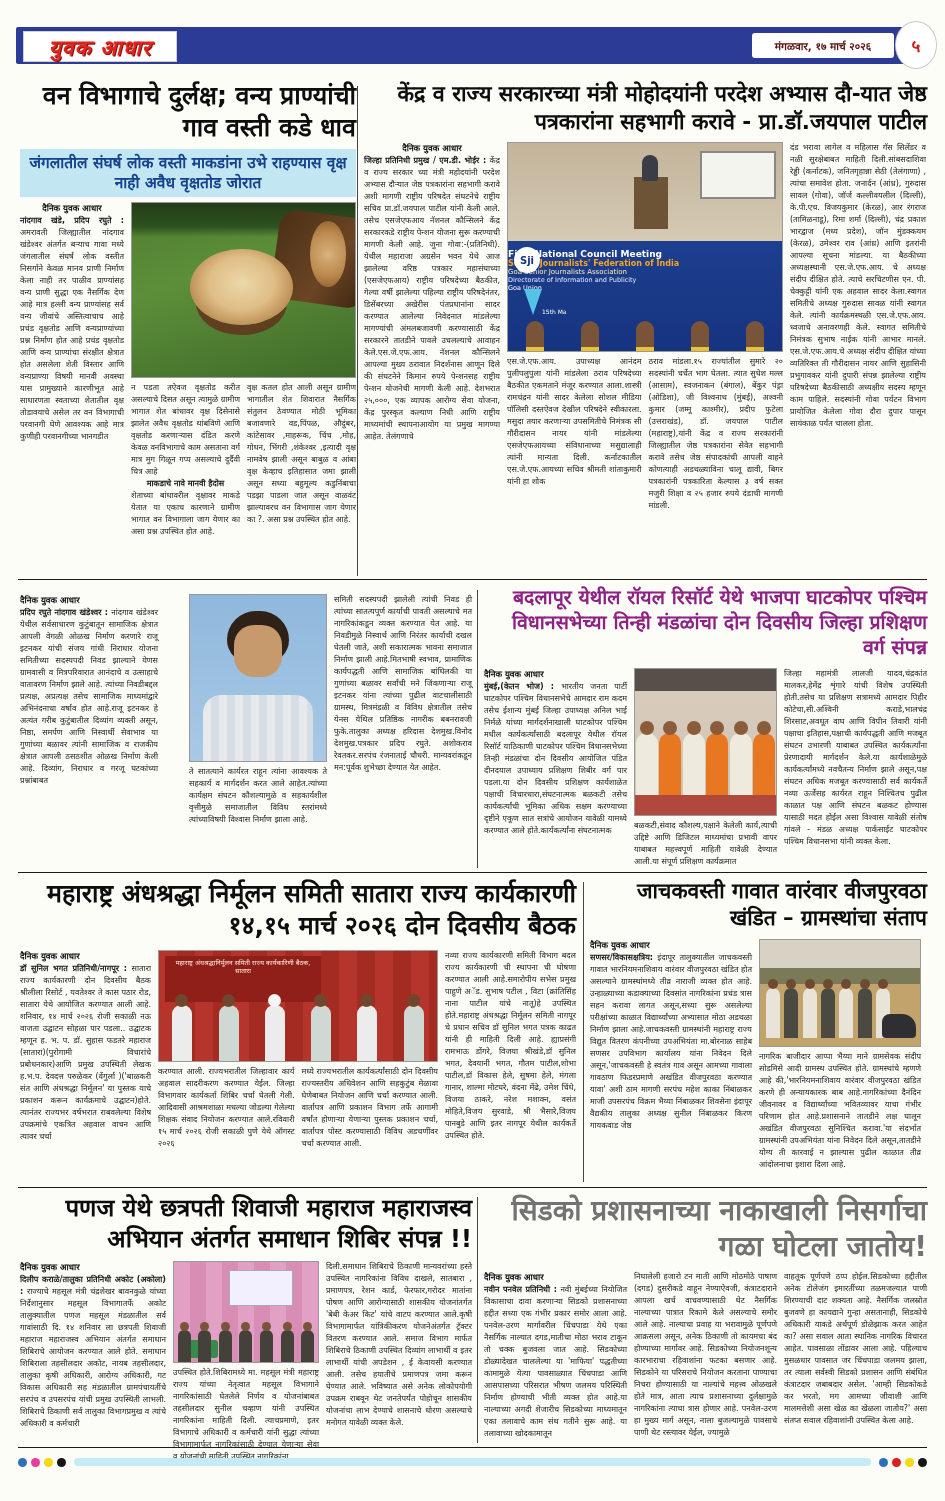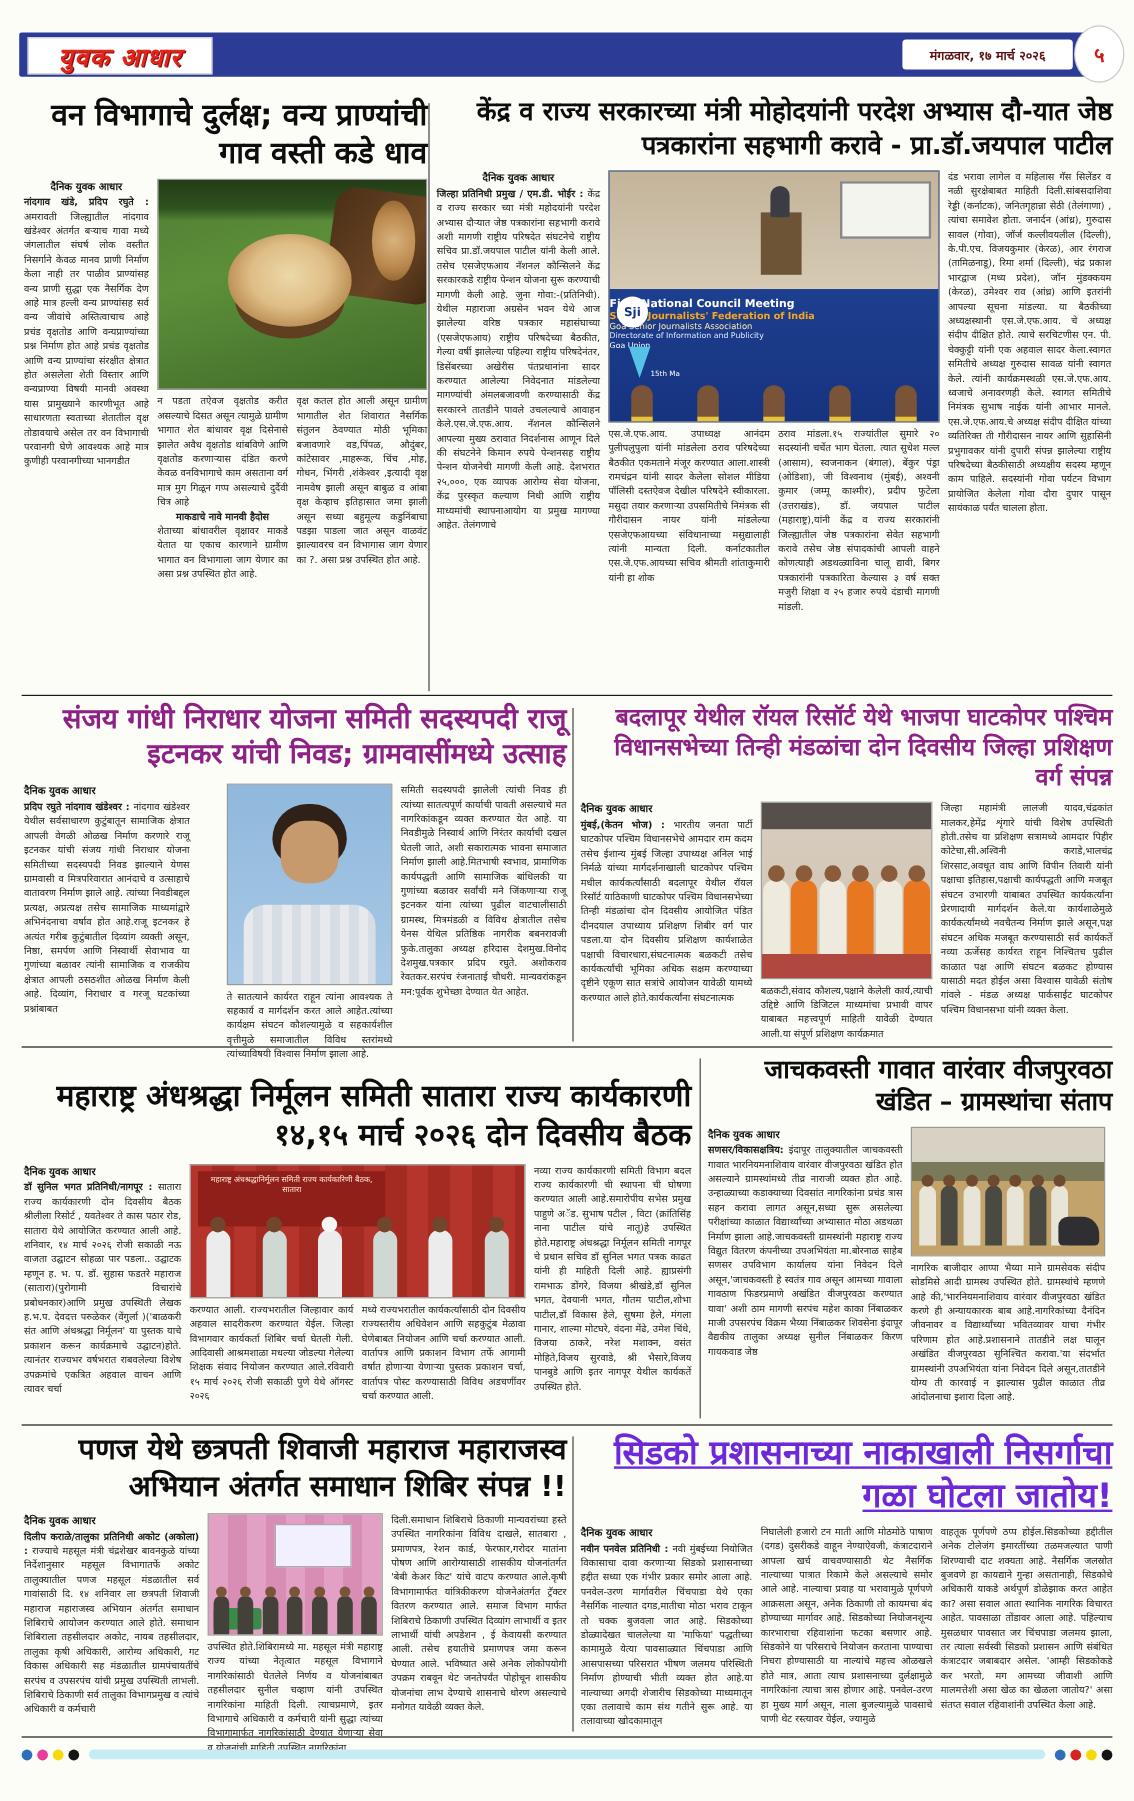--- a/index.html
+++ b/index.html
@@ -8,21 +8,21 @@
   
   .masthead{position:absolute;left:16px;top:27px;width:912px;height:37px;background:#2c3b96;border-radius:2px;}
   .logo-box{position:absolute;left:7px;top:4px;width:152px;height:29px;background:#fff;display:flex;align-items:center;justify-content:center;border:1px solid #d0d0d0;}
   .logo-text{color:#e1251b;font-weight:bold;font-size:21px;font-style:italic;letter-spacing:1px;text-shadow:1px 1px 0 #8a0f0f;}
   .date-pill{position:absolute;right:34px;top:6px;width:142px;height:25px;background:#fff;border-radius:3px;display:flex;align-items:center;justify-content:center;font-size:10.5px;font-weight:bold;color:#5a1212;}
   .page-circle{position:absolute;right:-8px;top:-5px;width:40px;height:46px;background:#fff;border-radius:50%;display:flex;align-items:center;justify-content:center;font-size:17px;font-weight:bold;color:#d11a1a;box-shadow:0 0 0 1px #c9c9c9;}
   
   .art{position:absolute;}
   .hl{font-weight:bold;text-align:right;color:#0d0d0d;line-height:1.28;}
   .hl.purple{color:#8e2185;}
-  .hl.red{color:#6d28d9;text-decoration:underline;}
+  .hl.red{color:#737373;}
   .subhead-cyan{margin-top:5px;background:#c2e7f2;color:#16418c;font-weight:bold;font-size:15.5px;line-height:1.3;text-align:center;padding:4px 2px;}
   .body-txt{font-size:8px;line-height:1.5;text-align:justify;color:#1c1c1c;}
   .paper-line{font-weight:bold;font-size:8.5px;color:#111;margin-bottom:2px;}
   .rep{font-weight:bold;}
   .cols{display:flex;gap:7px;margin-top:5px;}
   .subcols{display:flex;gap:7px;margin-top:4px;}
   .subcols>div{flex:1;}
   .photo{position:relative;overflow:hidden;width:100%;border:1px solid #999;box-sizing:border-box;}
   .inner-subhead{font-weight:bold;text-align:center;font-size:8px;}
   
@@ -92,20 +92,21 @@
   <div class="masthead">
     <div class="logo-box">
       <span class="logo-text">युवक आधार</span>
     </div>
     <div class="date-pill">मंगळवार, १७ मार्च २०२६</div>
     <div class="page-circle">५</div>
   </div>
 
   <div class="art" style="left:20px;top:80px;width:336px;">
     <div class="hl" style="font-size:25px;">वन विभागाचे दुर्लक्ष; वन्य प्राण्यांची गाव वस्ती कडे धाव</div>
+    <div class="subhead-cyan">जंगलातील संघर्ष लोक वस्ती माकडांना उभे राहण्यास वृक्ष नाही अवैध वृक्षतोड जोरात</div>
     <div class="cols">
       <div style="width:104px;">
         <div class="paper-line" style="text-align:center;">दैनिक युवक आधार</div>
         <div class="body-txt"><b class="rep">नांदगाव खंडे, प्रदिप रघुते : </b><span>अमरावती जिल्ह्यातील नांदगाव खंडेश्वर अंतर्गत बऱ्याच गावा मध्ये जंगलातील संघर्ष लोक वस्तीत निसर्गाने केवळ मानव प्राणी निर्माण केला नाही तर पाळीव प्राण्यांसह वन्य प्राणी सुद्धा एक नैसर्गिक देण आहे मात्र हल्ली वन्य प्राण्यांसह सर्व वन्य जीवांचे अस्तित्वाचाच आहे प्रचंड वृक्षतोड आणि वन्यप्राण्यांच्या प्रश्न निर्माण होत आहे प्रचंड वृक्षतोड आणि वन्य प्राण्यांचा संरक्षीत क्षेत्रात होत असलेला शेती विस्तार आणि वन्यप्राण्या विषयी मानवी अवस्था यास प्रामुख्याने कारणीभूत आहे साधारणता स्वताच्या शेतातील वृक्ष तोडावयाचे असेल तर वन विभागाची परवानगी घेणे आवश्यक आहे मात्र कुणीही परवानगीच्या भानगडीत</span></div>
       </div>
       <div style="flex:1;">
         <div class="photo forest-photo">
           <div class="f-canopy"></div>
           <div class="f-log"></div>
           <div class="f-logface"></div>
@@ -162,21 +163,20 @@
           <div class="body-txt">ठराव मांडला.१५ राज्यांतील सुमारे २० सदस्यांनी चर्चेत भाग घेतला. त्यात सुधेश मल्ल (आसाम), स्वजनाकन (बंगाल), बेंकुर पंड्रा (ओडिशा), जी विश्वनाथ (मुंबई), अश्वनी कुमार (जम्मू काश्मीर), प्रदीप फुटेला (उत्तराखंड), डॉ. जयपाल पाटील (महाराष्ट्र),यांनी केंद्र व राज्य सरकारांनी जिल्ह्यातील जेष्ठ पत्रकारांना सेवेत सहभागी करावे तसेच जेष्ठ संपादकांची आपली वाहने कोणत्याही अडथळ्याविना चालू द्यावी, बिगर पत्रकारांनी पत्रकारिता केल्यास ३ वर्ष सक्त मजुरी शिक्षा व २५ हजार रुपये दंडाची मागणी मांडली.</div>
         </div>
       </div>
       <div style="width:136px;" class="body-txt">दंड भरावा लागेल व महिलास गॅस सिलेंडर व नळी सुरक्षेबाबत माहिती दिली.सांबसदाशिवा रेड्डी (कर्नाटक), जनितगृहान्ना सेठी (तेलंगाणा) , त्यांचा समावेश होता. जनार्दन (आंध्र), गुरुदास सावल (गोवा), जॉर्ज कल्लीवयलील (दिल्ली), के.पी.एच. विजयकुमार (केरळ), आर रंगराज (तामिळनाडू), रिमा शर्मा (दिल्ली), चंद्र प्रकाश भारद्वाज (मध्य प्रदेश), जॉन मुंडक्कयम (केरळ), उमेश्वर राव (आंध्र) आणि इतरांनी आपल्या सूचना मांडल्या. या बैठकीच्या अध्यक्षस्थानी एस.जे.एफ.आय. चे अध्यक्ष संदीप दीक्षित होते. त्याचे सरचिटणीस एन. पी. चेक्कुट्टी यांनी एक अहवाल सादर केला.स्वागत समितीचे अध्यक्ष गुरुदास सावळ यांनी स्वागत केले. त्यांनी कार्यक्रमस्थळी एस.जे.एफ.आय. ध्वजाचे अनावरणही केले. स्वागत समितीचे निमंत्रक सुभाष नाईक यांनी आभार मानले. एस.जे.एफ.आय.चे अध्यक्ष संदीप दीक्षित यांच्या व्यतिरिक्त ती गौरीदासन नायर आणि सुहासिनी प्रभुगावकर यांनी दुपारी संपन्न झालेल्या राष्ट्रीय परिषदेच्या बैठकीसाठी अध्यक्षीय सदस्य म्हणून काम पाहिले. सदस्यांनी गोवा पर्यटन विभाग प्रायोजित केलेला गोवा दौरा दुपार पासून सायंकाळ पर्यंत चालला होता.</div>
     </div>
   </div>
 
   <div class="rule-h" style="top:579px;"></div>
 
   <div class="art" style="left:20px;top:586px;width:452px;">
-    <div class="hl purple" style="font-size:23px;">संजय गांधी निराधार योजना समिती सदस्यपदी राजू इटनकर यांची निवड; ग्रामवासींमध्ये उत्साह</div>
     <div class="cols" style="margin-top:8px;">
       <div style="width:146px;">
         <div class="paper-line">दैनिक युवक आधार</div>
         <div class="body-txt"><b class="rep">प्रदिप रघुते नांदगाव खंडेश्वर : </b><span>नांदगाव खंडेश्वर येथील सर्वसाधारण कुटुंबातून सामाजिक क्षेत्रात आपली वेगळी ओळख निर्माण करणारे राजू इटनकर यांची संजय गांधी निराधार योजना समितीच्या सदस्यपदी निवड झाल्याने येणस ग्रामवासी व मित्रपरिवारात आनंदाचे व उत्साहाचे वातावरण निर्माण झाले आहे. त्यांच्या निवडीबद्दल प्रत्यक्ष, अप्रत्यक्ष तसेच सामाजिक माध्यमांद्वारे अभिनंदनाचा वर्षाव होत आहे.राजू इटनकर हे अत्यंत गरीब कुटुंबातील दिव्यांग व्यक्ती असून, निष्ठा, समर्पण आणि निस्वार्थी सेवाभाव या गुणांच्या बळावर त्यांनी सामाजिक व राजकीय क्षेत्रात आपली ठसठशीत ओळख निर्माण केली आहे. दिव्यांग, निराधार व गरजू घटकांच्या प्रश्नांबाबत</span></div>
       </div>
       <div style="width:146px;padding-left:24px;">
         <div class="photo portrait">
           <div class="p-hair"></div>
           <div class="p-face"></div>
           <div class="p-shirt"></div>
@@ -210,21 +210,21 @@
           <div class="b-floor"></div>
         </div>
         <div class="body-txt" style="margin-top:4px;">बळकटी,संवाद कौशल्य,पक्षाने केलेली कार्य,त्याची उद्दिष्टे आणि डिजिटल माध्यमांचा प्रभावी वापर याबाबत महत्त्वपूर्ण माहिती यावेळी देण्यात आली.या संपूर्ण प्रशिक्षण कार्यक्रमात</div>
       </div>
       <div style="width:143px;" class="body-txt">जिल्हा महामंत्री लालजी यादव,चंद्रकांत मालकर,हेमेंद्र शृंगारे यांची विशेष उपस्थिती होती.तसेच या प्रशिक्षण सत्रामध्ये आमदार पिहीर कोटेचा,सी.अश्विनी कराडे,भालचंद्र शिरसाट,अवधूत वाघ आणि विपीन तिवारी यांनी पक्षाचा इतिहास,पक्षाची कार्यपद्धती आणि मजबूत संघटन उभारणी याबाबत उपस्थित कार्यकर्त्यांना प्रेरणादायी मार्गदर्शन केले.या कार्यशाळेमुळे कार्यकर्त्यांमध्ये नवचैतन्य निर्माण झाले असून,पक्ष संघटन अधिक मजबूत करण्यासाठी सर्व कार्यकर्ते नव्या ऊर्जेसह कार्यरत राहून निश्चितच पुढील काळात पक्ष आणि संघटन बळकट होण्यास यासाठी मदत होईल असा विश्वास यावेळी संतोष गांवले - मंडळ अध्यक्ष पार्कसाईट घाटकोपर पश्चिम विधानसभा यांनी व्यक्त केला.</div>
     </div>
   </div>
 
   <div class="rule-h" style="top:872px;"></div>
 
-  <div class="art" style="left:20px;top:878px;width:556px;margin-top:20px;">
+  <div class="art" style="left:20px;top:878px;width:556px;">
     <div class="hl" style="font-size:25px;">महाराष्ट्र अंधश्रद्धा निर्मूलन समिती सातारा राज्य कार्यकारणी १४,१५ मार्च २०२६ दोन दिवसीय बैठक</div>
     <div class="cols" style="margin-top:8px;">
       <div style="width:132px;">
         <div class="paper-line">दैनिक युवक आधार</div>
         <div class="body-txt"><b class="rep">डॉ सुनिल भगत प्रतिनिधी/नागपूर : </b><span>सातारा राज्य कार्यकारणी दोन दिवसीय बैठक श्रीलीला रिसोर्ट , यवतेश्वर ते कास पठार रोड, सातारा येथे आयोजित करण्यात आली आहे. शनिवार, १४ मार्च २०२६ रोजी सकाळी नऊ वाजता उद्घाटन सोहळा पार पडला.. उद्घाटक म्हणून ह. भ. प. डॉ. सुहास फडतरे महाराज (सातारा)(पुरोगामी विचारांचे प्रबोधनकार)आणि प्रमुख उपस्थिती लेखक ह.भ.प. देवदत्त परुळेकर (वेंगुर्ला )('बाळकरी संत आणि अंधश्रद्धा निर्मूलन' या पुस्तक याचे प्रकाशन करून कार्यक्रमाचे उद्घाटन)होते. त्यानंतर राज्यभर वर्षभरात राबवलेल्या विशेष उपक्रमांचे एकत्रित अहवाल वाचन आणि त्यावर चर्चा</span></div>
       </div>
       <div style="width:282px;">
         <div class="photo andh-photo">
           <div class="a-banner">महाराष्ट्र अंधश्रद्धानिर्मूलन समिती राज्य कार्यकारिणी बैठक, सातारा</div>
           <div class="a-row">

